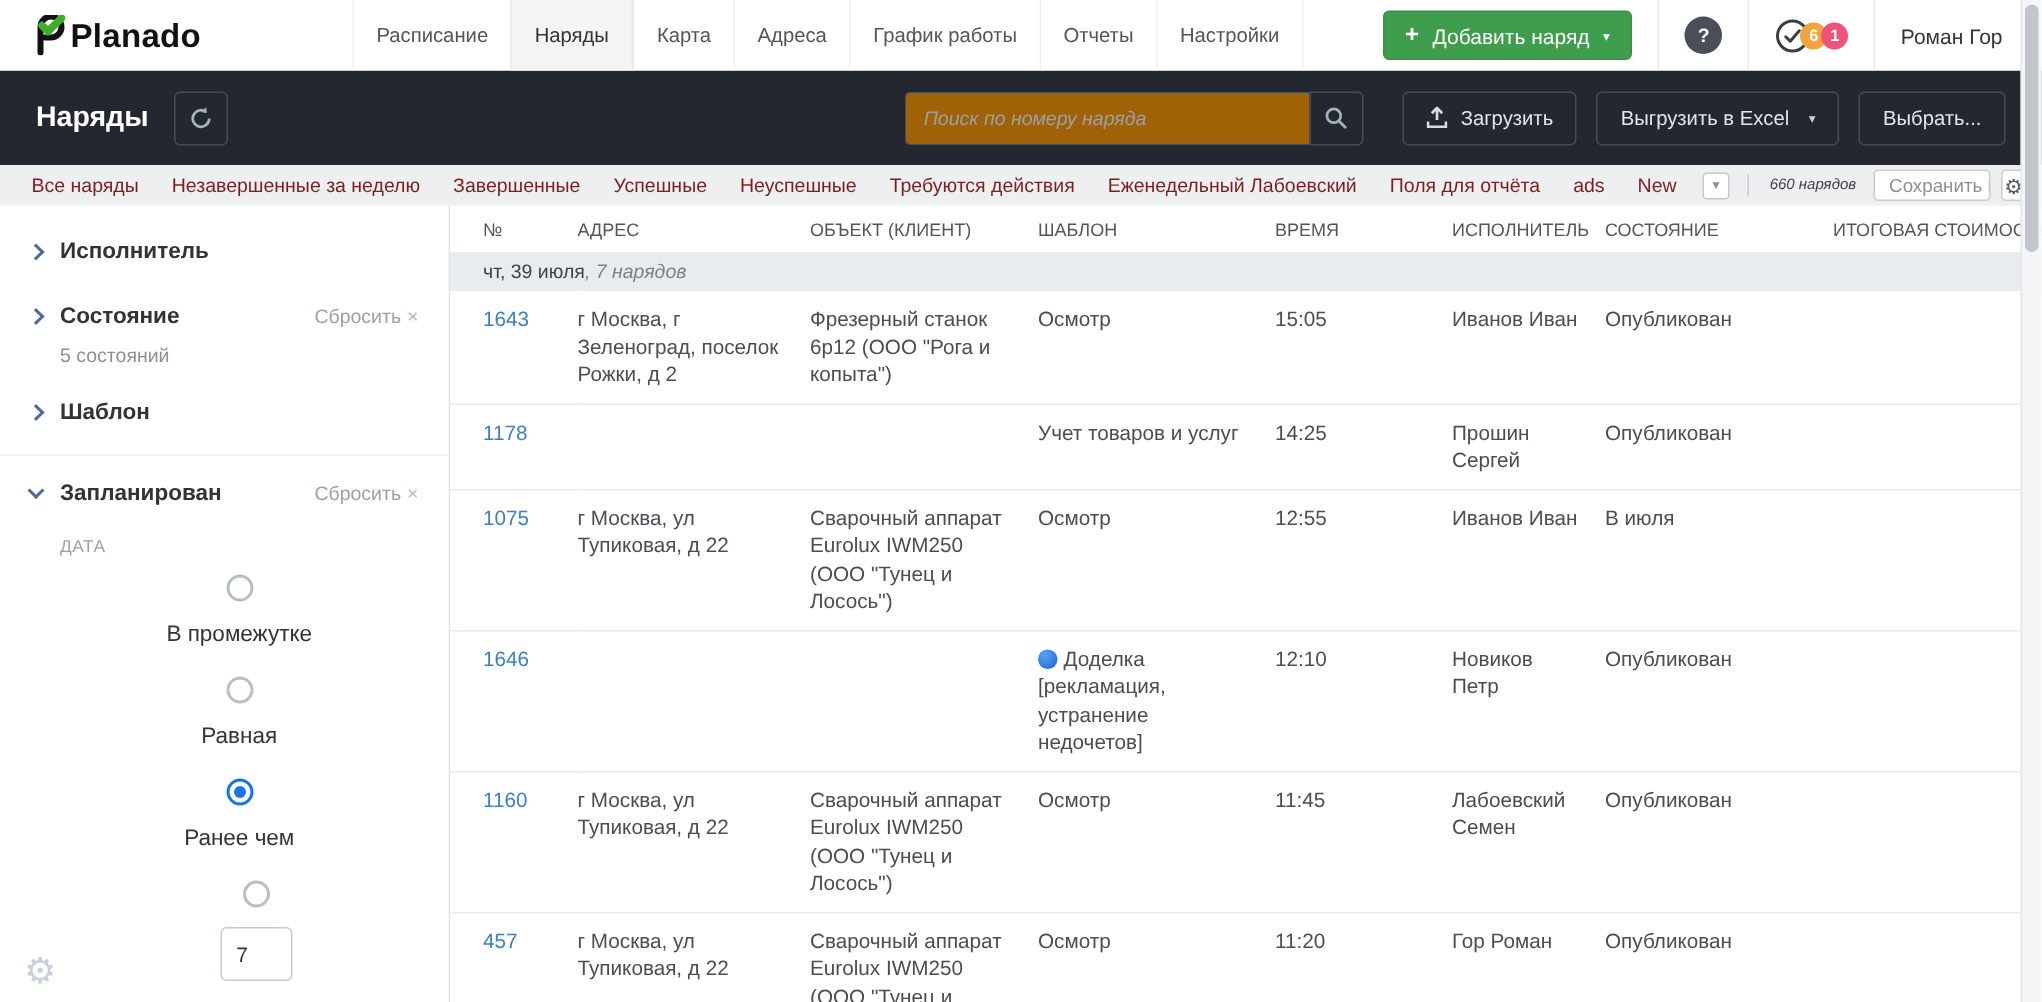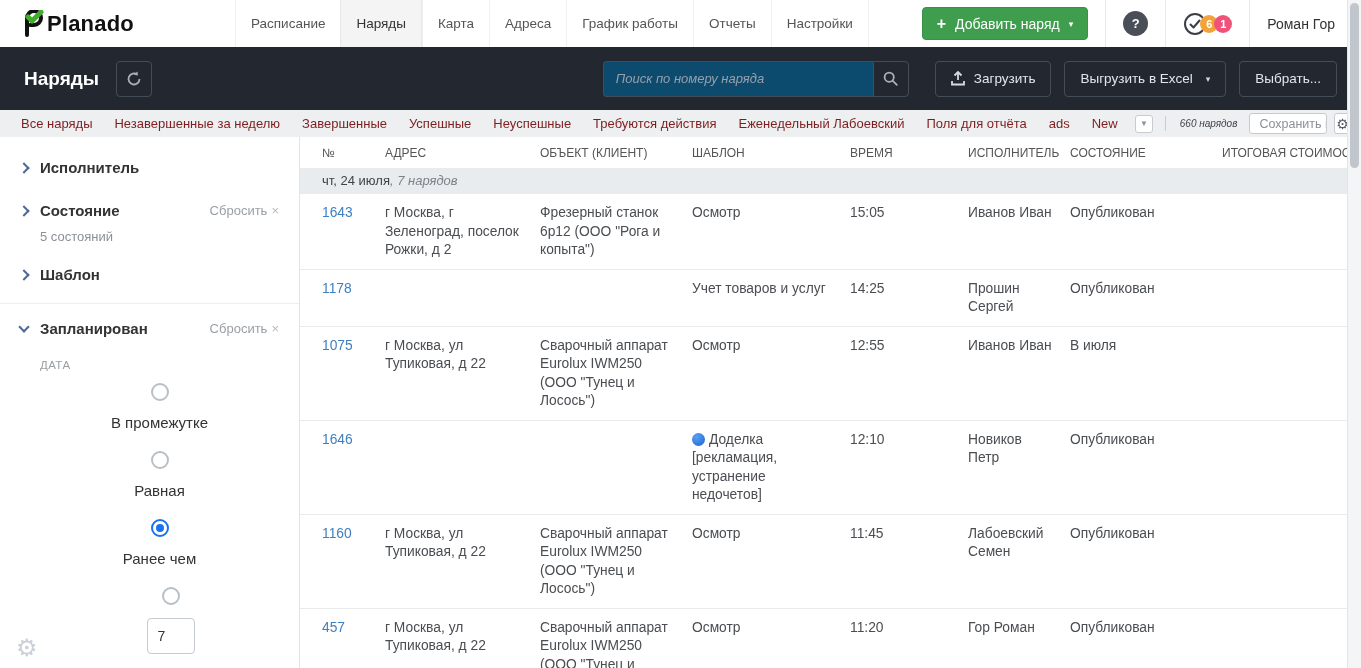--- a/index.html
+++ b/index.html
@@ -31,21 +31,21 @@
   .badge.pink { background:#f0537a; margin-left:-4px; z-index:3; }
   .user-name { font-size:14px; color:#333; white-space:nowrap; }
 
   
   .toolbar { height:63px; background:#232830; display:flex; align-items:center; padding:0 24px 0 24px; }
   .tb-title { color:#fff; font-size:19px; font-weight:bold; margin-right:17px; }
   .icon-btn-dark { width:36px; height:36px; border:1px solid #454c55; border-radius:4px; background:transparent;
     color:#a9b0b8; display:flex; align-items:center; justify-content:center; cursor:pointer; }
   .tb-spacer { flex:1; }
   .search-wrap { display:flex; margin-right:13px; }
-  .search-input { width:270px; height:36px; background:#0c4a6e; border:1px solid #454c55; border-right:none;
+  .search-input { width:270px; height:36px; background:#a16207; border:1px solid #454c55; border-right:none;
     border-radius:4px 0 0 4px; padding:0 12px; font-size:13px; color:#d7dbe0; font-style:italic;
     font-family:"Liberation Sans",sans-serif; outline:none; }
   .search-input::placeholder { color:#98a0aa; font-style:italic; }
   .search-btn { border-radius:0 4px 4px 0; }
   .tb-btn { height:36px; border:1px solid #454c55; background:transparent; border-radius:4px; color:#e2e6ea;
     font-size:13.5px; padding:0 15px; display:flex; align-items:center; gap:9px; cursor:pointer;
     font-family:"Liberation Sans",sans-serif; margin-left:13px; }
   .tb-caret { font-size:9px; color:#cfd4d9; margin-left:4px; }
 
   
@@ -311,21 +311,21 @@
           <th>ШАБЛОН</th>
           <th>ВРЕМЯ</th>
           <th>ИСПОЛНИТЕЛЬ</th>
           <th>СОСТОЯНИЕ</th>
           <th class="last">ИТОГОВАЯ СТОИМОСТЬ</th>
         </tr>
       </thead>
       <tbody>
         <tr class="group-row">
           <td colspan="8">
-            <span>чт, 24 июля</span><span class="group-count">, 7 нарядов</span>
+            <span>чт, 39 июля</span><span class="group-count">, 7 нарядов</span>
           </td>
         </tr>
       </tbody>
       <tbody class="data">
         <tr>
           <td class="first num"><a>1643</a></td>
           <td>г Москва, г Зеленоград, поселок Рожки, д 2</td>
           <td>Фрезерный станок 6р12 (ООО "Рога и копыта")</td>
           <td>Осмотр</td>
           <td>15:05</td>

